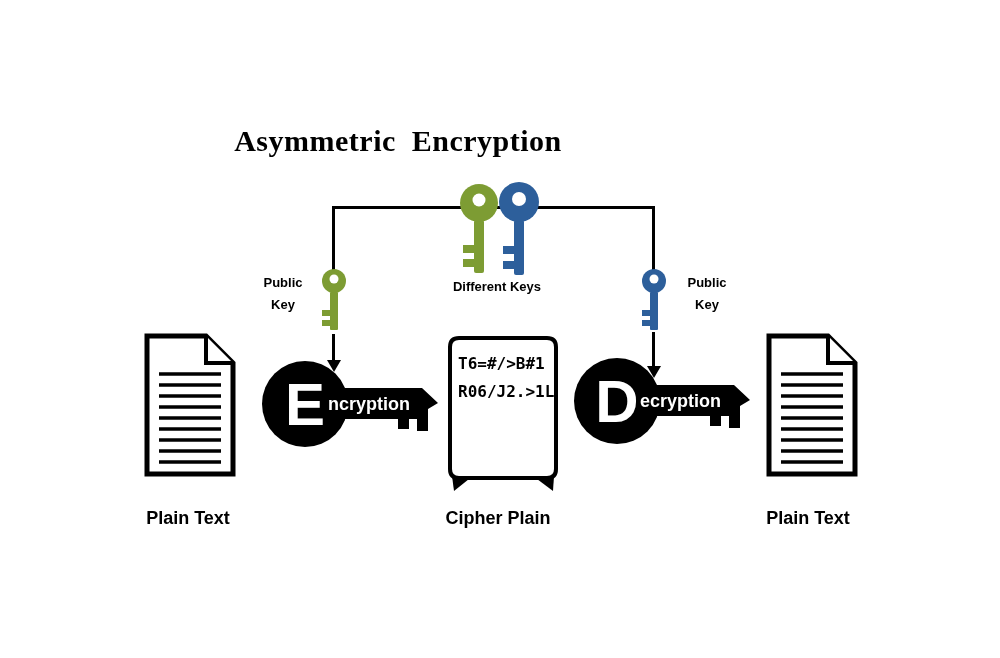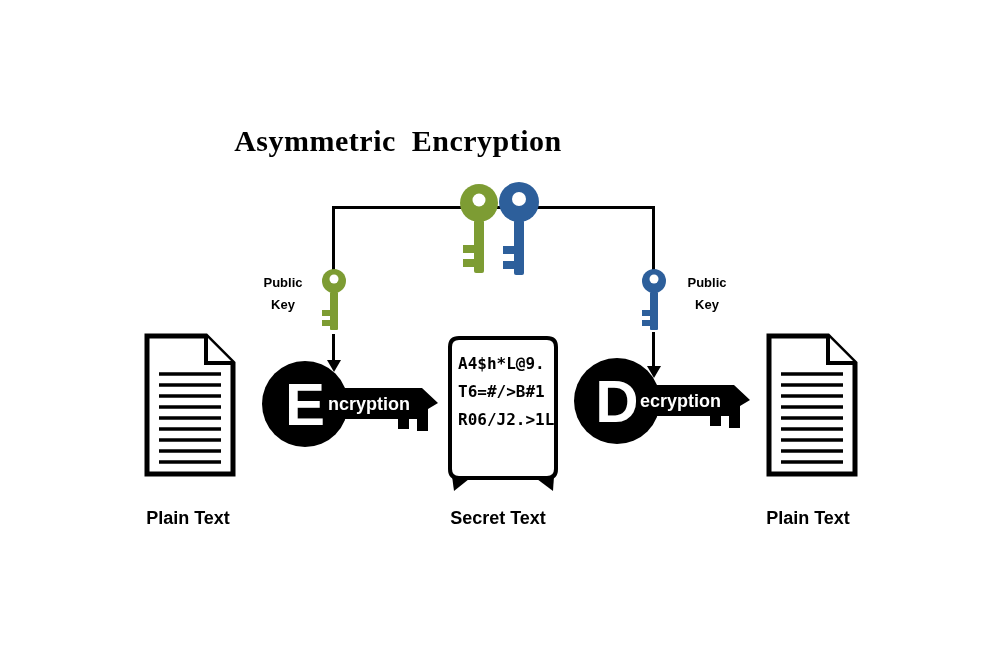--- a/index.html
+++ b/index.html
@@ -81,20 +81,21 @@
     <rect class="blue-fill" x="5" y="52" width="9" height="6"></rect>
     <circle class="blue-fill" cx="17" cy="13" r="12"></circle>
     <circle cx="17" cy="11" r="4.5" fill="#ffffff"></circle>
   </svg>
 
   <div class="small-label" style="left:252px; top:272px; width:62px;">
     <div>Public</div>
     <div>Key</div>
   </div>
 
+  <div class="small-label" style="left:427px; top:276px; width:140px;">Different Keys</div>
 
   <div class="small-label" style="left:676px; top:272px; width:62px;">
     <div>Public</div>
     <div>Key</div>
   </div>
 
   <svg style="left:140px; top:332px;" width="100" height="146" viewBox="0 0 100 146">
     <path d="M7 4 H66 L93 31 V142 H7 Z" fill="#ffffff" stroke="#000" stroke-width="5" stroke-linejoin="miter"></path>
     <path d="M66 4 L66 31 L93 31" fill="#ffffff" stroke="#000" stroke-width="4"></path>
     <g stroke="#000" stroke-width="3.5">
@@ -140,22 +141,21 @@
     <text x="66" y="51" font-size="18">ecryption</text>
   </svg>
 
   <svg style="left:443px; top:334px;" width="120" height="158" viewBox="0 0 120 158">
     <path d="M16 4 H104 Q113 4 113 13 V135 Q113 144 104 144 H16 Q7 144 7 135 V13 Q7 4 16 4 Z" fill="#ffffff" stroke="#000" stroke-width="4"></path>
     <path d="M9 142 L26 145 L11 157 Z" fill="#000"></path>
     <path d="M94 145 L111 142 L110 157 Z" fill="#000"></path>
   </svg>
 
   <div class="cipher-text">
-    <div class="line">A4$h*L@9.</div>
     <div class="line">T6=#/&gt;B#1</div>
     <div class="line">R06/J2.&gt;1L</div>
   </div>
 
   <div class="bottom-label" style="left:128px; top:508px;">Plain Text</div>
-  <div class="bottom-label" style="left:438px; top:508px;">Secret Text</div>
+  <div class="bottom-label" style="left:438px; top:508px;">Cipher Plain</div>
   <div class="bottom-label" style="left:748px; top:508px;">Plain Text</div>
 
 </div>
 
 </body></html>

